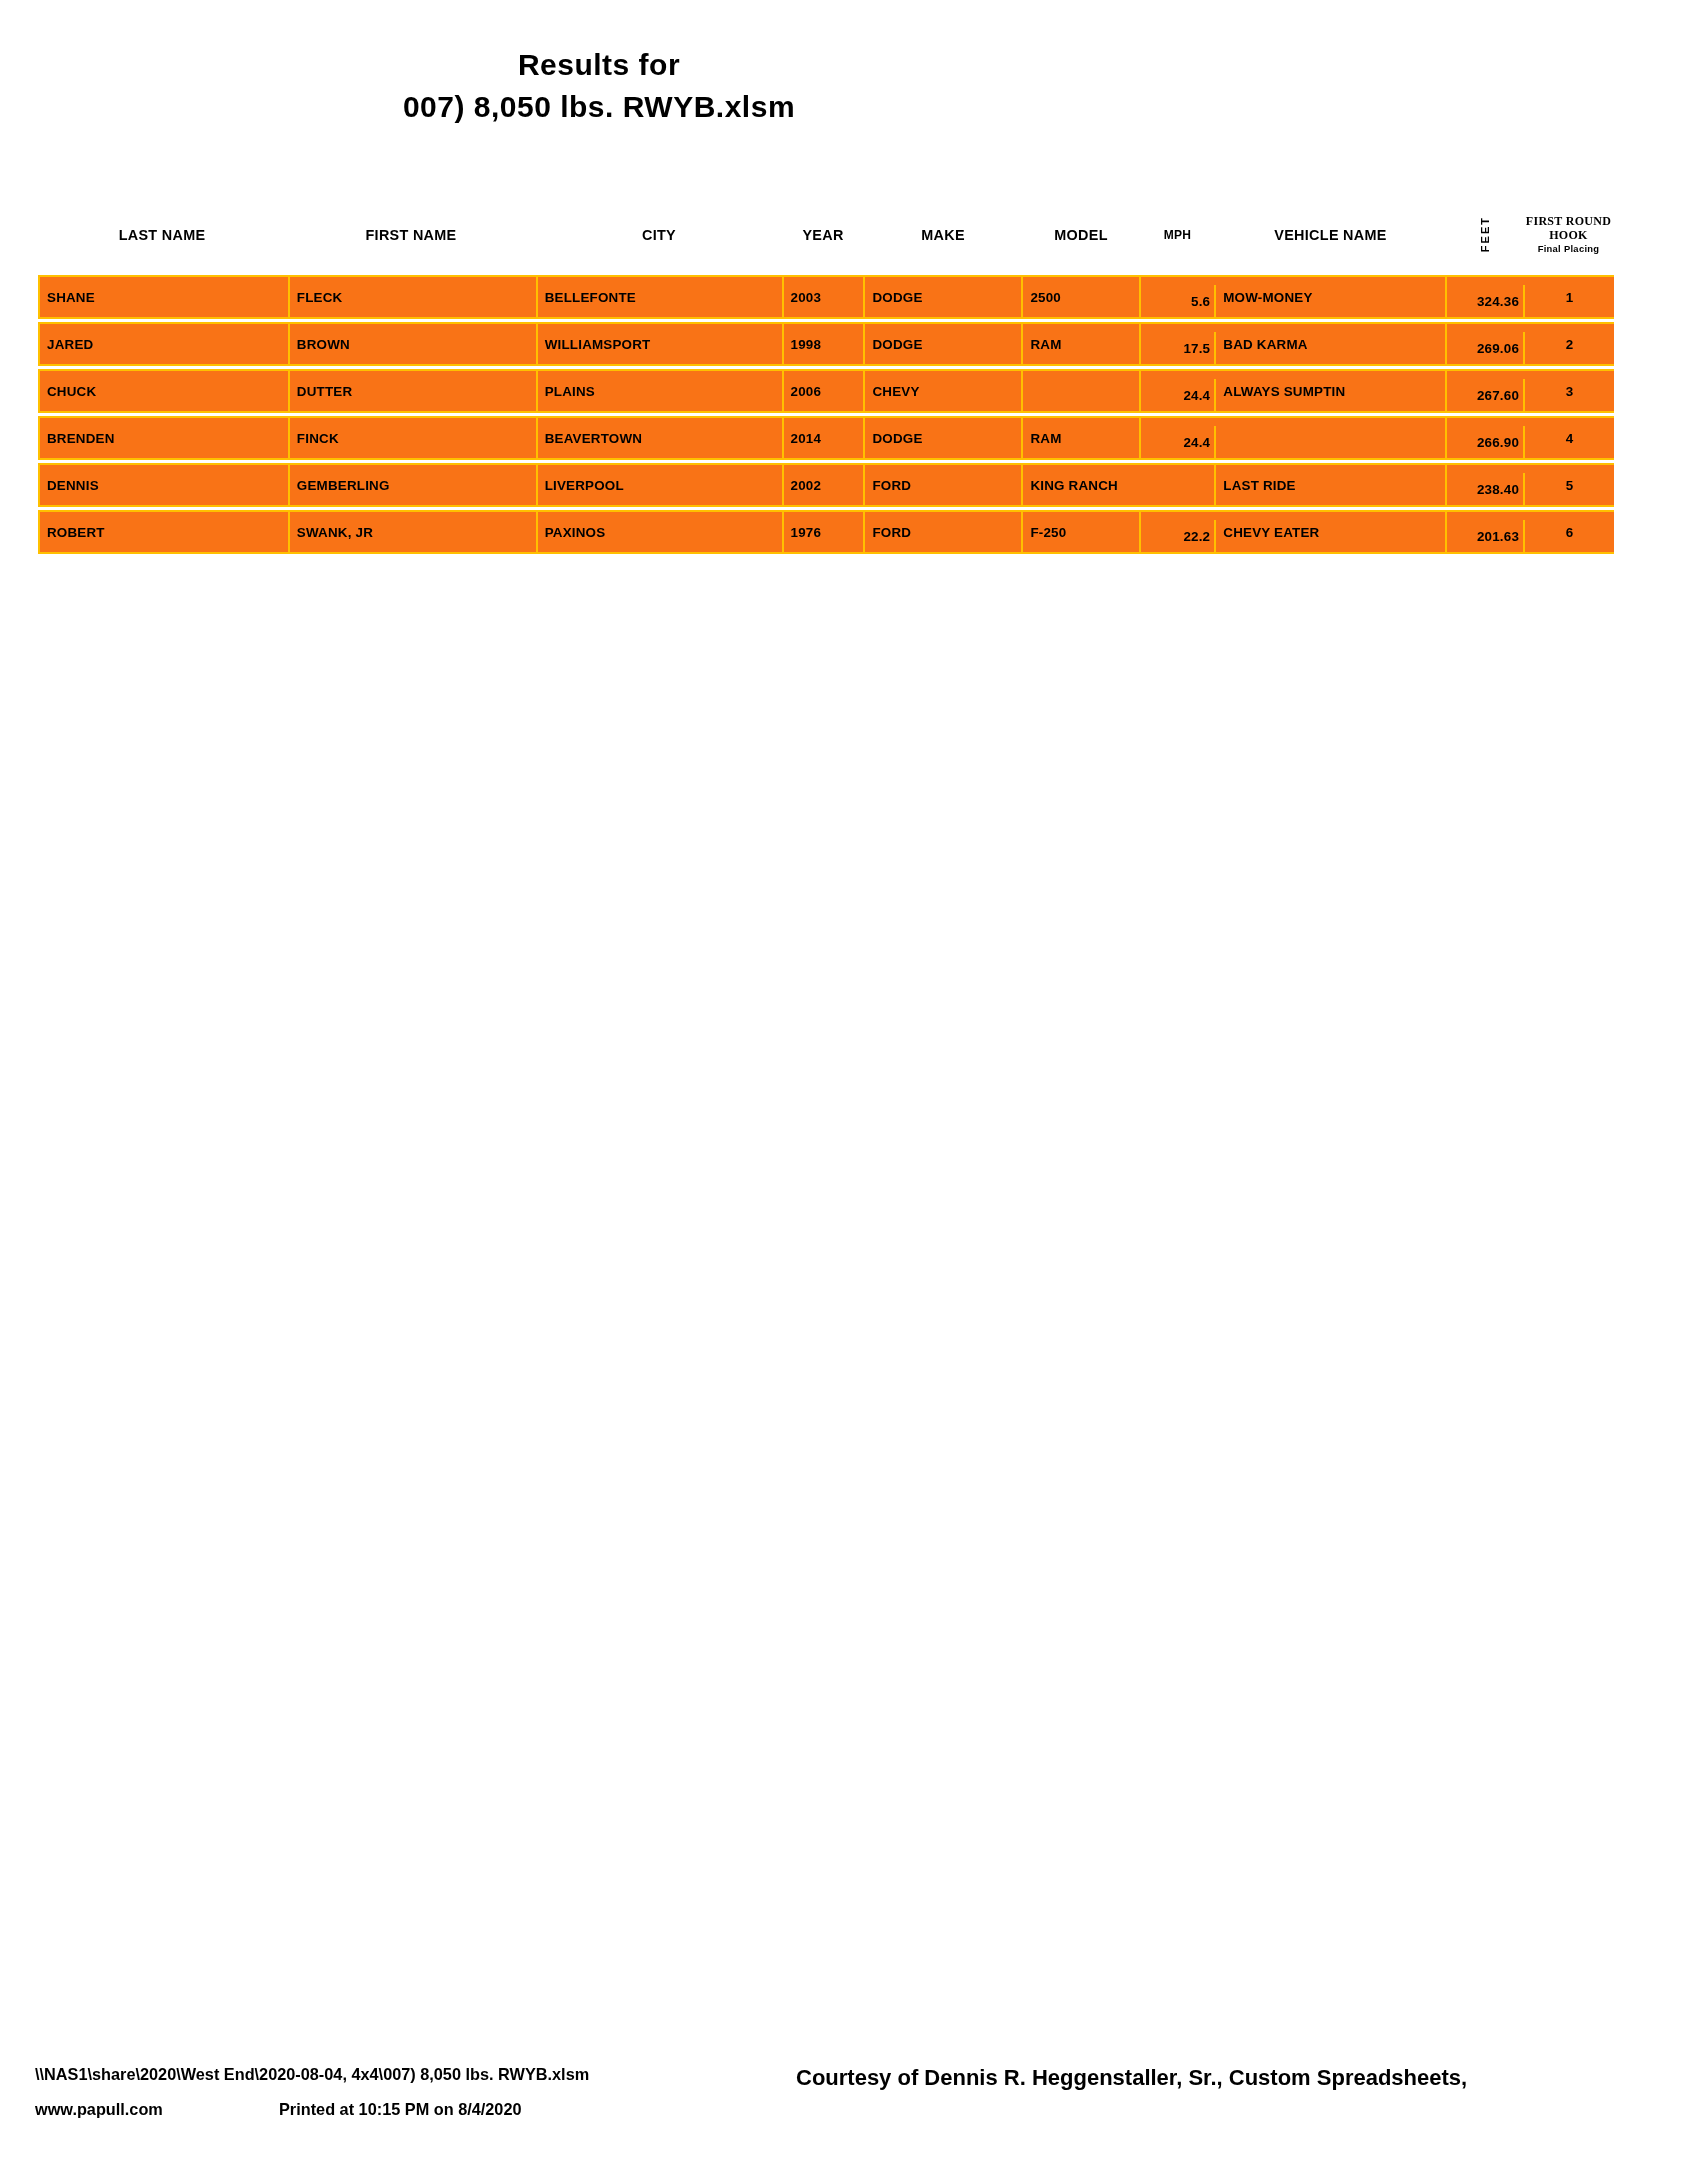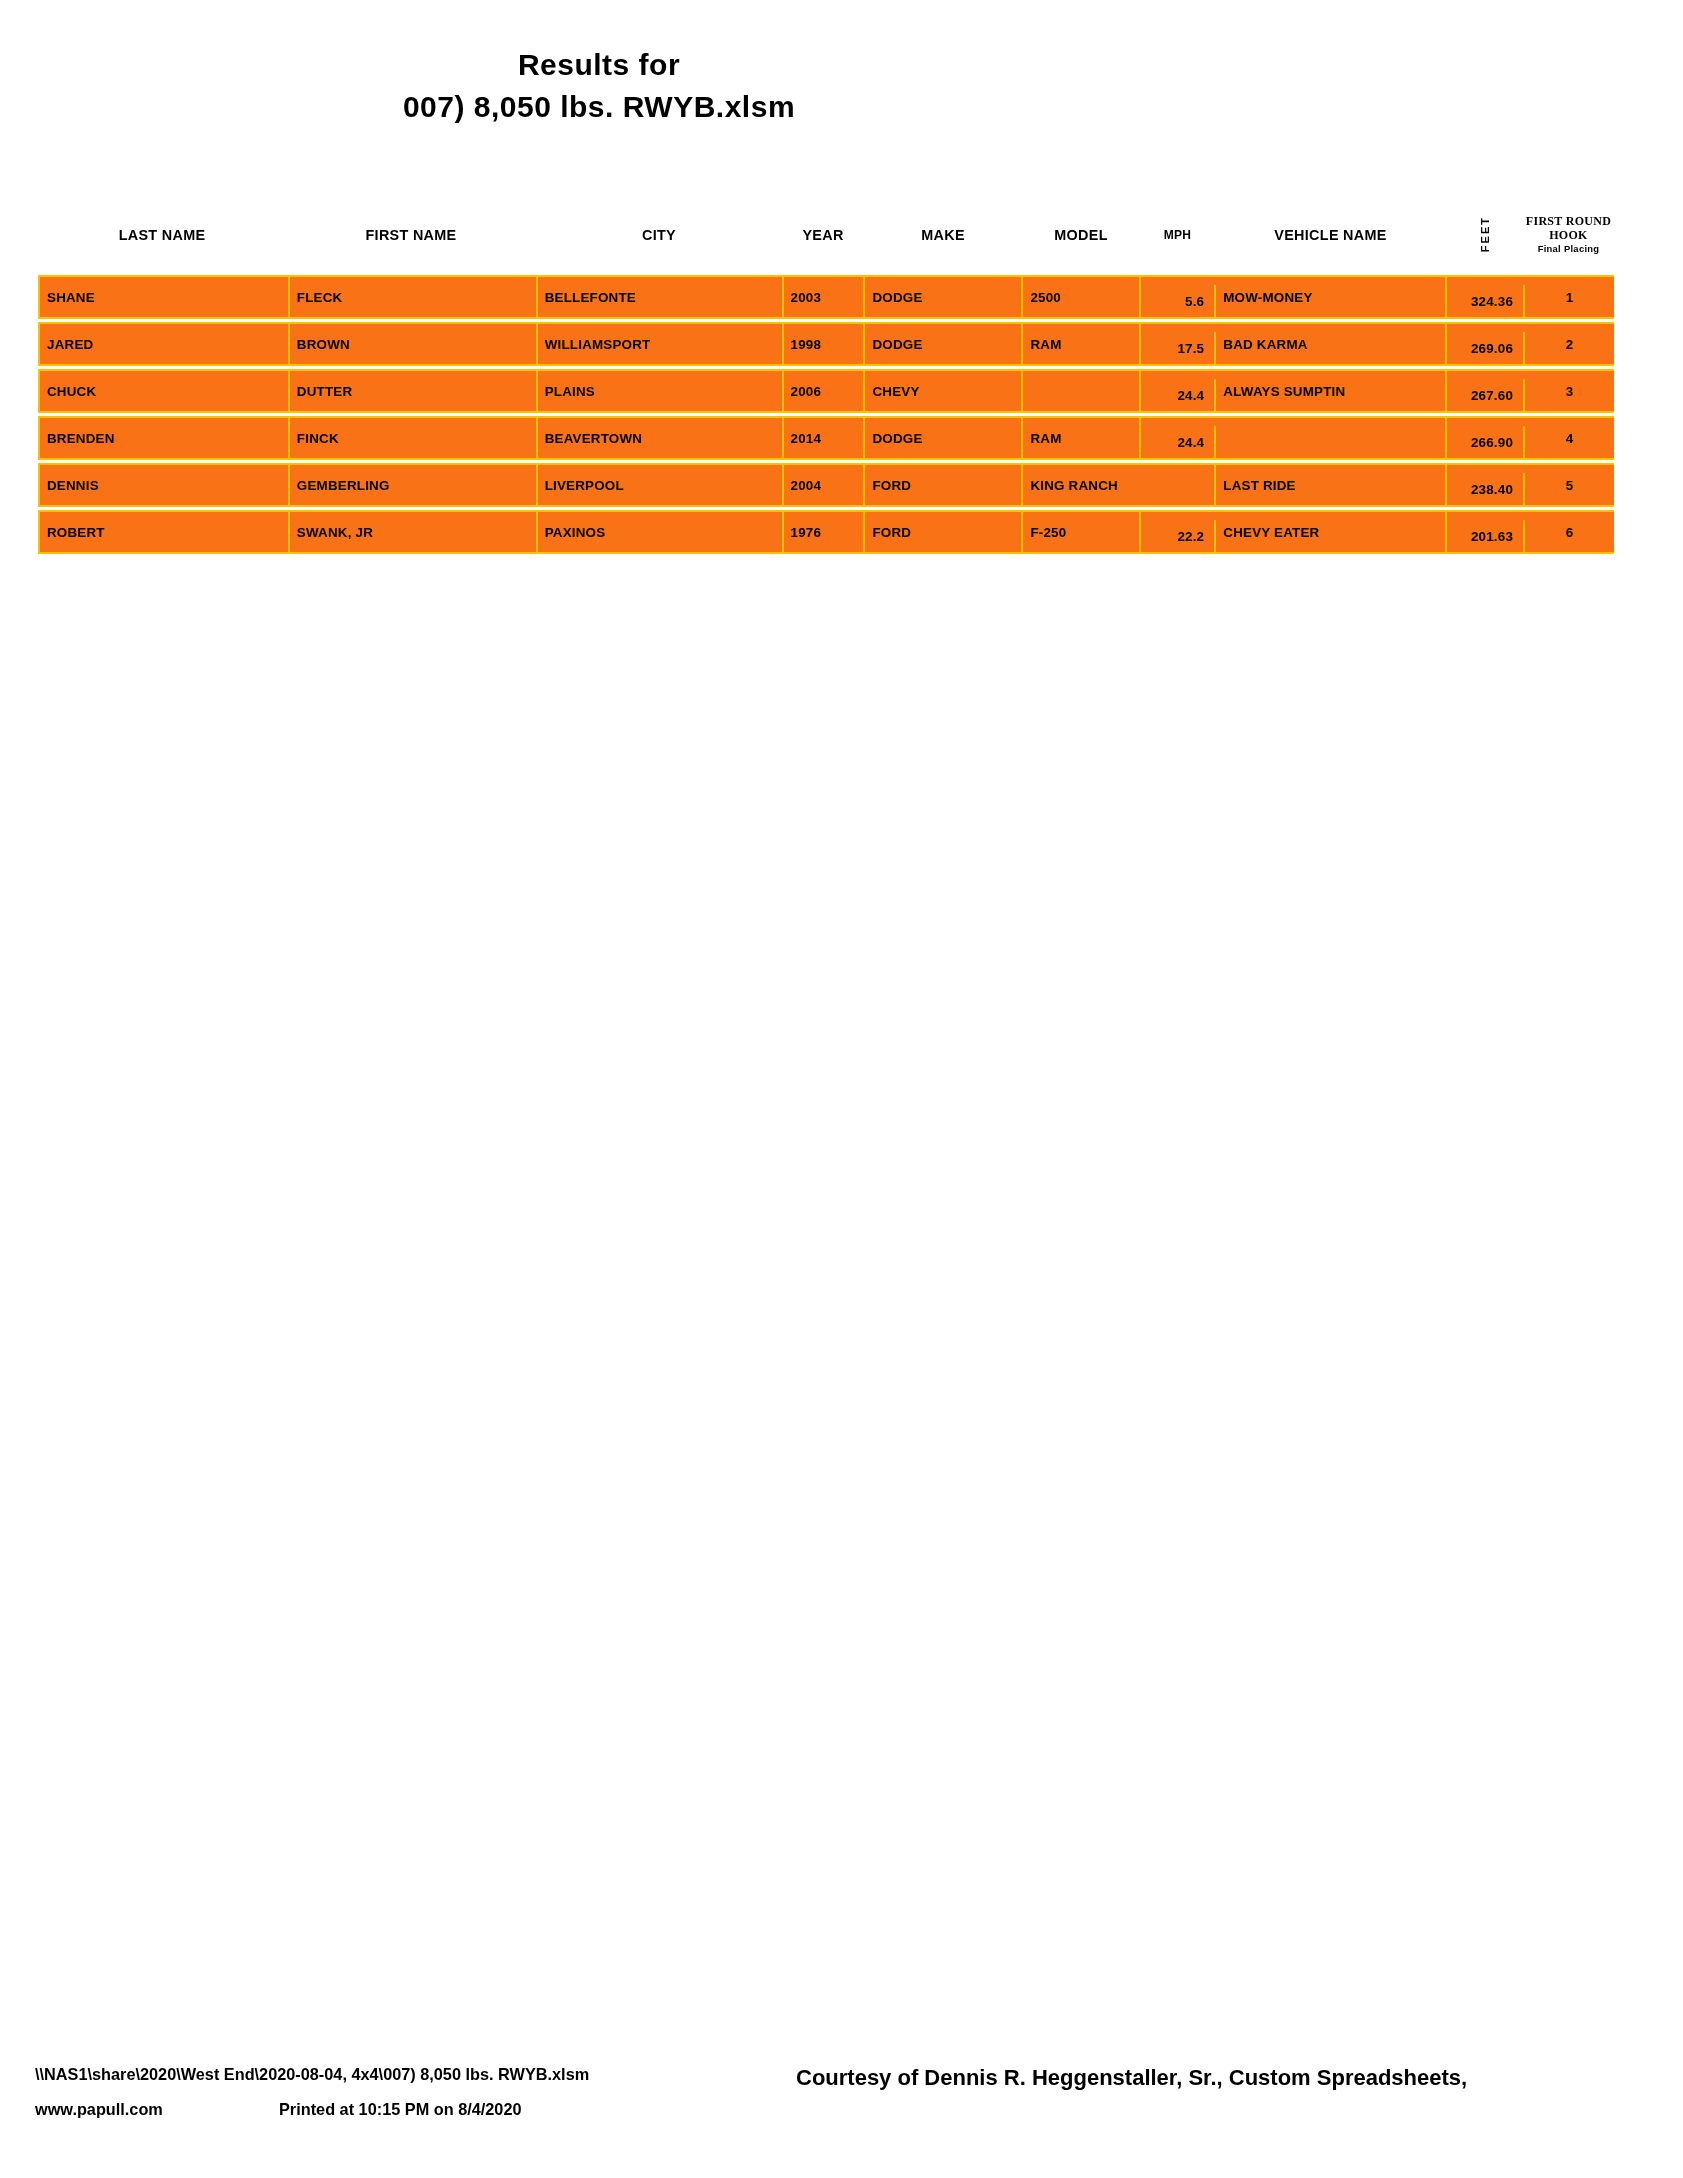--- a/index.html
+++ b/index.html
@@ -58,21 +58,21 @@
     border:2px solid var(--gold);
     border-right:none;
   }
   .td {
     display:flex; align-items:center;
     font-size:13.4px; letter-spacing:0.2px;
     padding-left:7px;
     border-right:2px solid var(--gold);
     overflow:visible; white-space:nowrap;
   }
-  .td.num { justify-content:flex-end; padding-right:10px; padding-left:0;margin-top:8px; }
+  .td.num { justify-content:flex-end; padding-right:4px; padding-left:0;margin-top:8px; }
   .td.ctr { justify-content:center; padding-left:0; }
   .td.c-placing { border-right:none; }
   .td.c-year { }
 
   
   .footer-line1 { position:absolute; top:2065px; left:35px; font-size:16.3px; white-space:nowrap; }
   .footer-courtesy { position:absolute; top:2065px; left:796px; font-size:22px; white-space:nowrap; }
   .footer-site { position:absolute; top:2100px; left:35px; font-size:16.3px; }
   .footer-printed { position:absolute; top:2100px; left:279px; font-size:16.3px; }
 </style>
@@ -156,21 +156,21 @@
       <div class="td c-mph num">24.4</div>
       <div class="td c-vehicle"></div>
       <div class="td c-feet num">266.90</div>
       <div class="td c-placing ctr">4</div>
     </div>
 
     <div class="trow">
       <div class="td c-first">DENNIS</div>
       <div class="td c-last">GEMBERLING</div>
       <div class="td c-city">LIVERPOOL</div>
-      <div class="td c-year">2004</div>
+      <div class="td c-year">2002</div>
       <div class="td c-make">FORD</div>
       <div class="td c-modelmph">KING RANCH</div>
       <div class="td c-vehicle">LAST RIDE</div>
       <div class="td c-feet num">238.40</div>
       <div class="td c-placing ctr">5</div>
     </div>
 
     <div class="trow">
       <div class="td c-first">ROBERT</div>
       <div class="td c-last">SWANK, JR</div>

